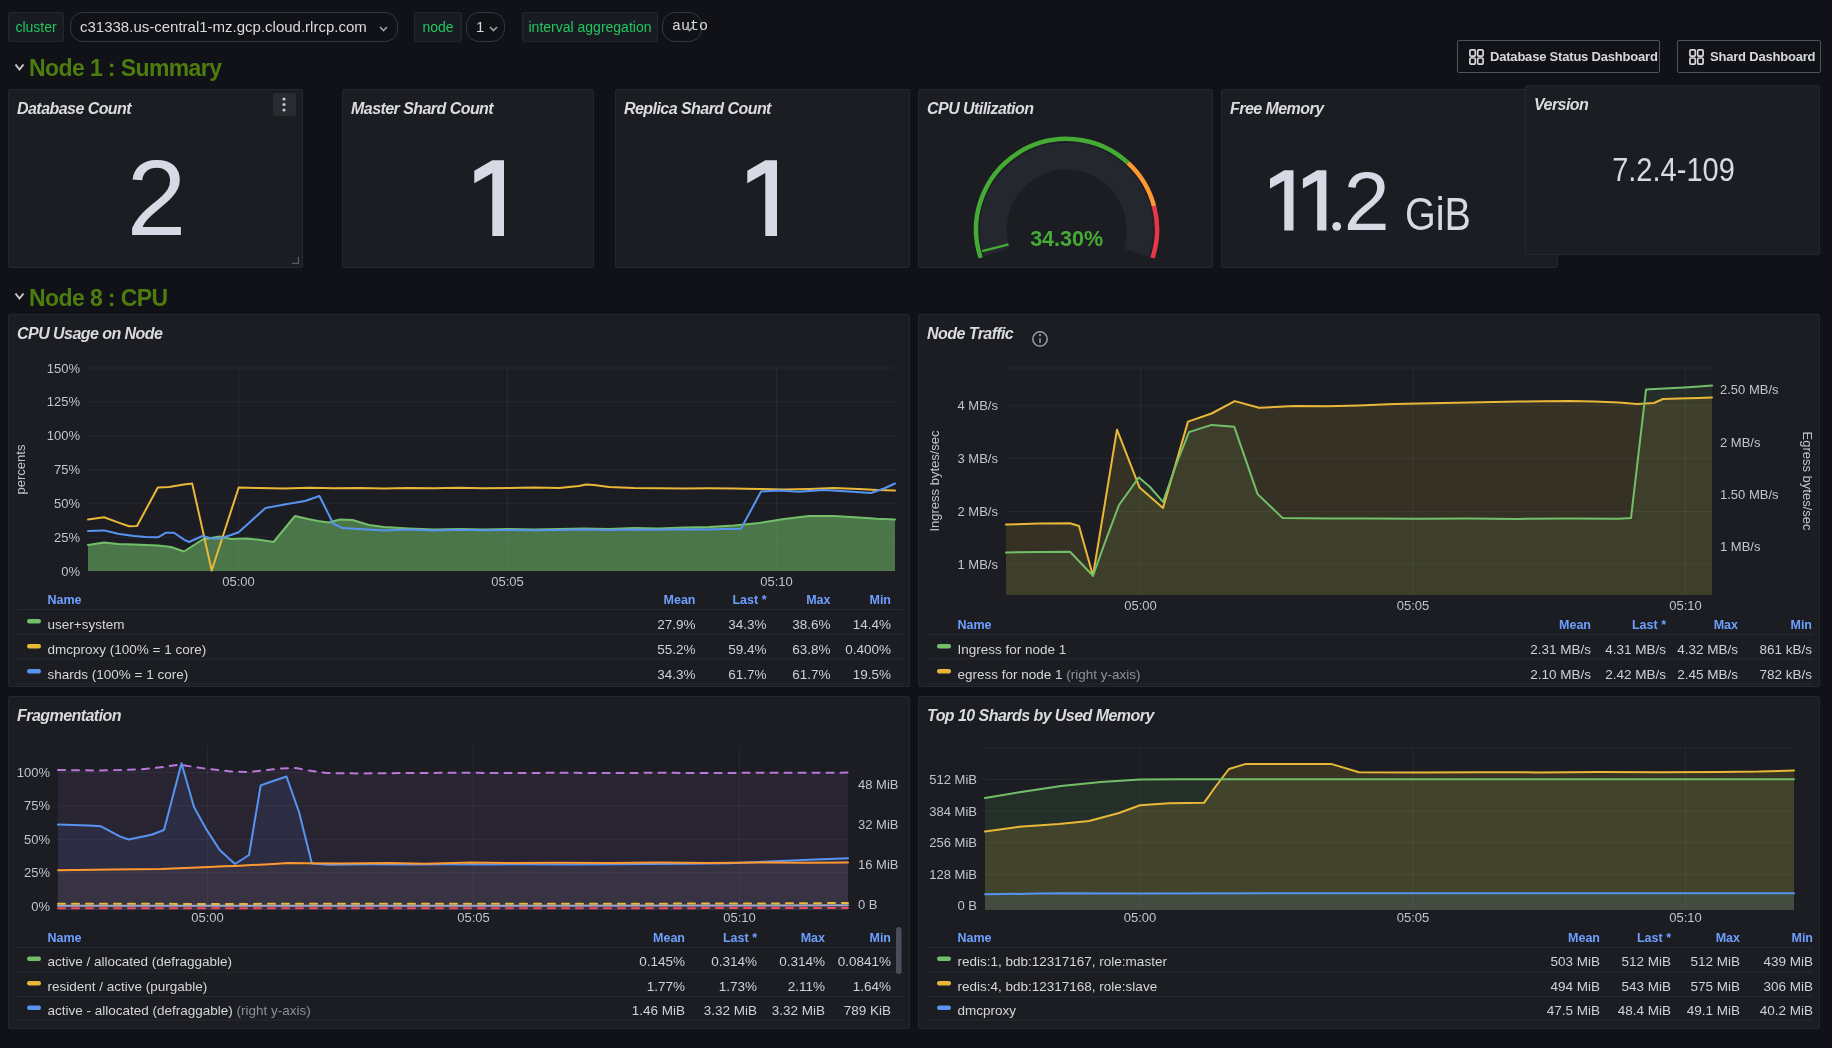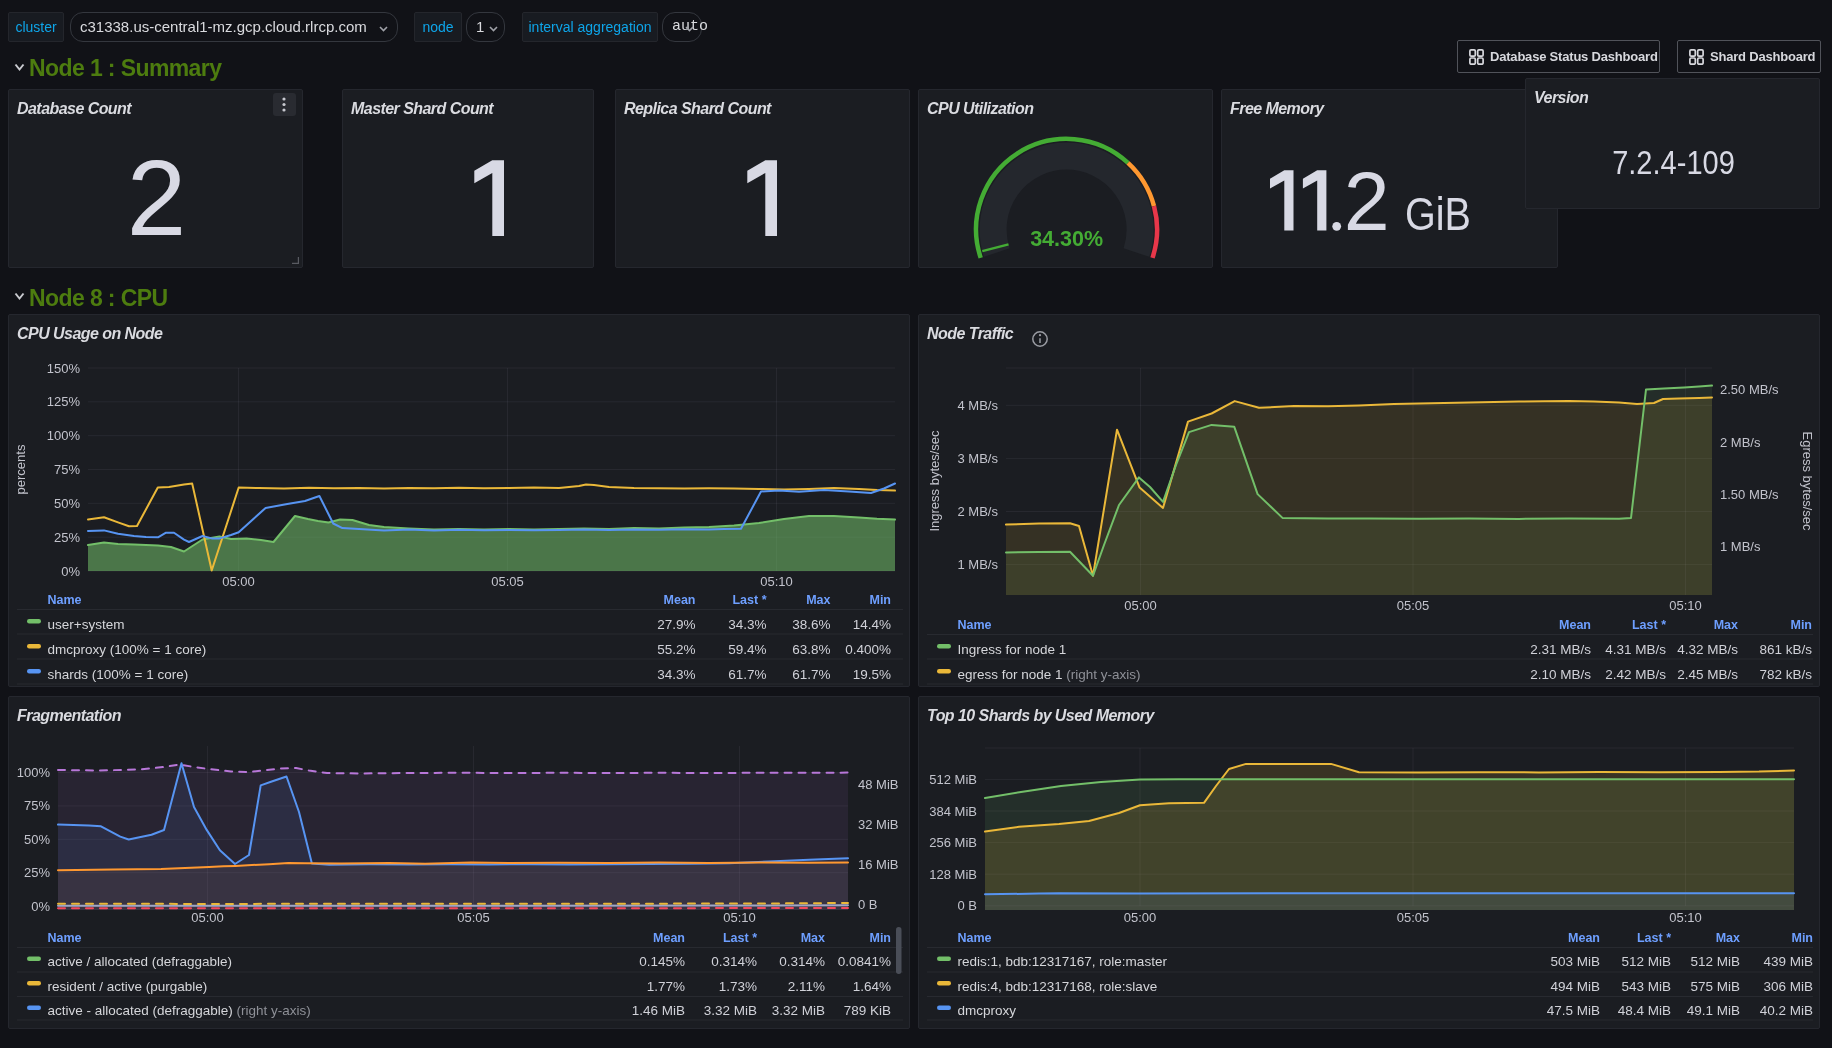--- a/index.html
+++ b/index.html
@@ -1,19 +1,19 @@
 <!DOCTYPE html>
 <html><head>
 <meta charset="utf-8">
 <style>
   * { margin:0; padding:0; box-sizing:border-box; }
   html,body { background:#111217; }
   body { width:1832px; height:1048px; font-family:"Liberation Sans", sans-serif; position:relative; overflow:hidden; }
   .abs { position:absolute; }
-  .chip { position:absolute; top:12px; height:30px; background:#181b21; border:1px solid #24262c; border-radius:2px; color:#0ea5e9; font-size:14px; line-height:28px; text-align:center; }
+  .chip { position:absolute; top:12px; height:30px; background:#181b21; border:1px solid #24262c; border-radius:2px; color:#22c55e; font-size:14px; line-height:28px; text-align:center; }
   .vbox { position:absolute; top:12px; height:30px; background:#111217; border:1px solid #34373e; border-radius:13px; color:#d9dade; font-size:15px; line-height:28px;text-align:center; }
   .vbox .txt { position:absolute; left:9px; top:0; white-space:nowrap; }
   .caret { position:absolute; top:13px; width:9px; height:6px; }
   .btn { position:absolute; top:12px; height:33px; border:1px solid #51535a; border-radius:2px; background:#111217; color:#d7d8dd; font-size:13px; font-weight:700; letter-spacing:-0.2px;margin-top:28px; }
   .btn .ic { position:absolute; left:11px; top:8px; }
   .btn .bt { position:absolute; top:0; line-height:31px; white-space:nowrap; }
   .sechead { position:absolute; color:#4d7c0f; font-size:23px; font-weight:700; letter-spacing:-0.6px; white-space:nowrap; }
   .panel { position:absolute; background:#1b1d22; border:1px solid #25272e; border-radius:2px; }
   .ptitle { position:absolute; left:8px; top:10px; font-size:16px; font-weight:700; letter-spacing:-0.55px; color:#dadbe0; white-space:nowrap;font-style:italic; }
   .statval { position:absolute; color:#d8d9e4; font-weight:500; line-height:1; white-space:nowrap; }
@@ -122,21 +122,21 @@
   <div class="ptitle">Free Memory</div>
   <svg class="abs" style="left:0;top:0;" width="296" height="179">
       <polygon points="48.0,88.7 62.3,80.3 71.5,80.3 71.5,140.4 62.3,140.4 62.3,90.4 48.0,98.6" fill="#d8d9e4"></polygon>
       <polygon points="80.9,88.7 95.2,80.3 104.4,80.3 104.4,140.4 95.2,140.4 95.2,90.4 80.9,98.6" fill="#d8d9e4"></polygon>
       <circle cx="114.7" cy="136.3" r="4.4" fill="#d8d9e4"></circle>
       <text x="121.8" y="140.4" font-family="Liberation Sans" font-size="82.5" font-weight="500" fill="#d8d9e4">2</text>
       <text x="183" y="140" font-family="Liberation Sans" font-size="47" font-weight="500" fill="#d8d9e4" textLength="66" lengthAdjust="spacingAndGlyphs">GiB</text>
     </svg>
 </div>
 
-<div class="panel" style="left:1525px; top:78px; width:295px; height:131px;">
+<div class="panel" style="left:1525px; top:85px; width:295px; height:170px;">
   <div class="ptitle">Version</div>
   <div class="statval" style="left:0; width:295px; text-align:center; top:67px; font-size:33px; transform:scaleX(0.88);">7.2.4-109</div>
 </div>
 
 <div class="panel" style="left:8px; top:314px; width:902px; height:373px;">
   <svg class="abs" style="left:0;top:0;" width="902" height="373" viewBox="0 0 902 373">
       <line x1="79" y1="53.0" x2="886" y2="53.0" stroke="rgba(204,204,220,0.07)" stroke-width="1"></line>
       <line x1="79" y1="86.8" x2="886" y2="86.8" stroke="rgba(204,204,220,0.07)" stroke-width="1"></line>
       <line x1="79" y1="120.7" x2="886" y2="120.7" stroke="rgba(204,204,220,0.07)" stroke-width="1"></line>
       <line x1="79" y1="154.5" x2="886" y2="154.5" stroke="rgba(204,204,220,0.07)" stroke-width="1"></line>

